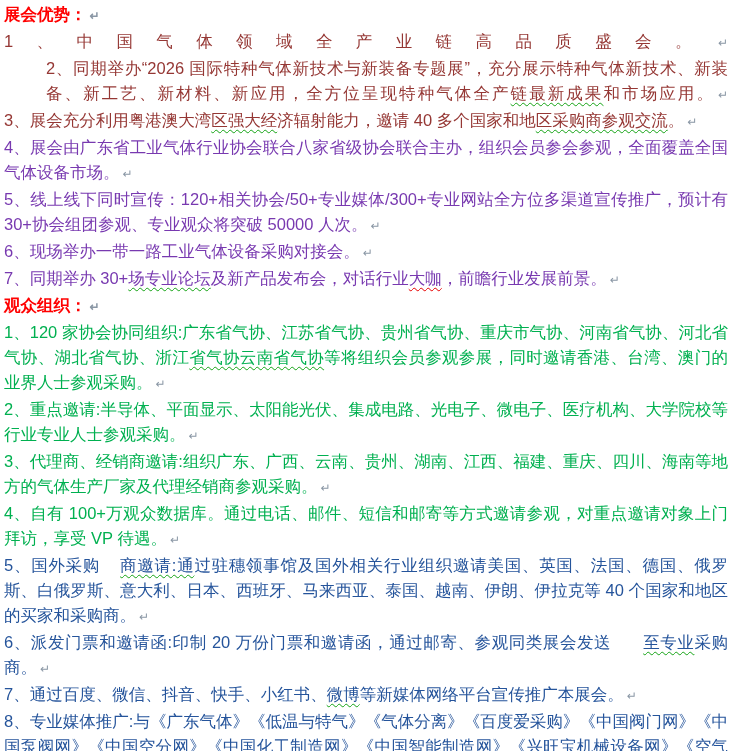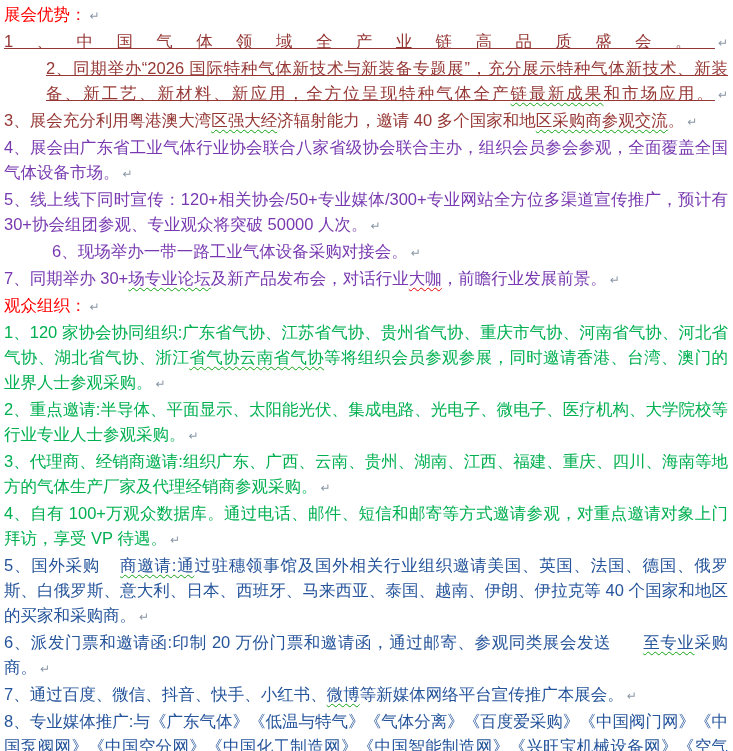--- a/index.html
+++ b/index.html
@@ -14,24 +14,23 @@
     font-size: 16.5px;
     line-height: 25px;
     letter-spacing: 0;
   }
   .para {
     margin: 0;
     text-align: justify;
   }
   .para.stretch {
     text-align-last: justify;
-    text-decoration: underline;
   }
   .heading {
-    font-weight: normal;
+    font-weight: bold;
     text-align: left;
     text-align-last: auto;
   }
   .run { text-decoration: none; }
   .wavy-green {
     text-decoration: underline wavy;
     text-decoration-thickness: 1px;
     text-underline-offset: 3px;
   }
   .wavy-red {
@@ -50,21 +49,21 @@
 </head>
 <body>
 
 <div class="doc">
     <div class="para heading" style="color: rgb(255, 0, 0);"><span>展会优势：</span><span class="ret" style="color: rgb(138, 151, 165);">↵</span></div>
     <div class="para stretch" style="color: rgb(149, 55, 52);"><span class="run">1、中国气体领域全产业链高品质盛会。</span><span class="ret" style="color: rgb(138, 151, 165);">↵</span></div>
     <div class="para stretch" style="color: rgb(149, 55, 52); margin-left: 42px;"><span class="run">2、同期举办“2026 国际特种气体新技术与新装备专题展”，充分展示特种气体新技术、新装备、新工艺、新材料、新应用，全方位呈现特种气体全产</span><span class="run wavy-green" style="text-decoration-color: rgb(21, 163, 21);">链最新成果</span><span class="run">和市场应用。</span><span class="ret" style="color: rgb(138, 151, 165);">↵</span></div>
     <div class="para" style="color: rgb(149, 55, 52);"><span class="run">3、展会充分利用粤港澳大湾</span><span class="run wavy-green" style="text-decoration-color: rgb(21, 163, 21);">区强大经</span><span class="run">济辐射能力，邀请 40 多个国家和地</span><span class="run wavy-green" style="text-decoration-color: rgb(21, 163, 21);">区采购商参观交流</span><span class="run">。</span><span class="ret" style="color: rgb(138, 151, 165);">↵</span></div>
     <div class="para" style="color: rgb(120, 57, 176);"><span class="run">4、展会由广东省工业气体行业协会联合八家省级协会联合主办，组织会员参会参观，全面覆盖全国气体设备市场。</span><span class="ret" style="color: rgb(138, 151, 165);">↵</span></div>
     <div class="para" style="color: rgb(120, 57, 176);"><span class="run">5、线上线下同时宣传：120+相关协会/50+专业媒体/300+专业网站全方位多渠道宣传推广，预计有30+协会组团参观、专业观众将突破 50000 人次。</span><span class="ret" style="color: rgb(138, 151, 165);">↵</span></div>
-    <div class="para" style="color: rgb(120, 57, 176); margin-left: 48px;"><span class="run">6、现场举办一带一路工业气体设备采购对接会。</span><span class="ret" style="color: rgb(138, 151, 165);">↵</span></div>
+    <div class="para" style="color: rgb(120, 57, 176);"><span class="run">6、现场举办一带一路工业气体设备采购对接会。</span><span class="ret" style="color: rgb(138, 151, 165);">↵</span></div>
     <div class="para" style="color: rgb(120, 57, 176);"><span class="run">7、同期举办 30+</span><span class="run wavy-green" style="text-decoration-color: rgb(21, 163, 21);">场专业论坛</span><span class="run">及新产品发布会，对话行业</span><span class="run wavy-red" style="text-decoration-color: rgb(230, 0, 0);">大咖</span><span class="run">，前瞻行业发展前景。</span><span class="ret" style="color: rgb(138, 151, 165);">↵</span></div>
     <div class="para heading" style="color: rgb(255, 0, 0);"><span>观众组织：</span><span class="ret" style="color: rgb(138, 151, 165);">↵</span></div>
     <div class="para" style="color: rgb(0, 176, 80);"><span class="run">1、120 家协会协同组织:广东省气协、江苏省气协、贵州省气协、重庆市气协、河南省气协、河北省气协、湖北省气协、浙江</span><span class="run wavy-green" style="text-decoration-color: rgb(21, 163, 21);">省气协云南省气协</span><span class="run">等将组织会员参观参展，同时邀请香港、台湾、澳门的业界人士参观采购。</span><span class="ret" style="color: rgb(138, 151, 165);">↵</span></div>
     <div class="para" style="color: rgb(0, 176, 80);"><span class="run">2、重点邀请:半导体、平面显示、太阳能光伏、集成电路、光电子、微电子、医疗机构、大学院校等行业专业人士参观采购。</span><span class="ret" style="color: rgb(138, 151, 165);">↵</span></div>
     <div class="para" style="color: rgb(0, 176, 80);"><span class="run">3、代理商、经销商邀请:组织广东、广西、云南、贵州、湖南、江西、福建、重庆、四川、海南等地方的气体生产厂家及代理经销商参观采购。</span><span class="ret" style="color: rgb(138, 151, 165);">↵</span></div>
     <div class="para" style="color: rgb(0, 176, 80);"><span class="run">4、自有 100+万观众数据库。通过电话、邮件、短信和邮寄等方式邀请参观，对重点邀请对象上门拜访，享受 VP 待遇。</span><span class="ret" style="color: rgb(138, 151, 165);">↵</span></div>
     <div class="para" style="color: rgb(37, 84, 155);"><span class="run">5、国外采购</span><span class="run wavy-green" style="text-decoration-color: rgb(21, 163, 21); padding-left: 20px;">商邀请:通</span><span class="run">过驻穗领事馆及国外相关行业组织邀请美国、英国、法国、德国、俄罗斯、白俄罗斯、意大利、日本、西班牙、马来西亚、泰国、越南、伊朗、伊拉克等 40 个国家和地区的买家和采购商。</span><span class="ret" style="color: rgb(138, 151, 165);">↵</span></div>
     <div class="para" style="color: rgb(37, 84, 155);"><span class="run">6、派发门票和邀请函:印制 20 万份门票和邀请函，通过邮寄、参观同类展会发送</span><span class="run wavy-green" style="text-decoration-color: rgb(21, 163, 21); margin-left: 32px;">至专业</span><span class="run">采购商。</span><span class="ret" style="color: rgb(138, 151, 165);">↵</span></div>
     <div class="para" style="color: rgb(37, 84, 155);"><span class="run">7、通过百度、微信、抖音、快手、小红书、</span><span class="run wavy-green" style="text-decoration-color: rgb(21, 163, 21);">微博</span><span class="run">等新媒体网络平台宣传推广本展会。</span><span class="ret" style="color: rgb(138, 151, 165);">↵</span></div>
     <div class="para" style="color: rgb(37, 84, 155);"><span class="run">8、专业媒体推广:与《广东气体》《低温与特气》《气体分离》《百度爱采购》《中国阀门网》《中国泵阀网》《中国空分网》《中国化工制造网》《中国智能制造网》《兴旺宝机械设备网》《空气净化网》《中国化工设备网》等 100 多家媒体达成战略合作，全程报道。同时在“大湾区”相关行业专业市场做户外广告宣传。</span></div>

